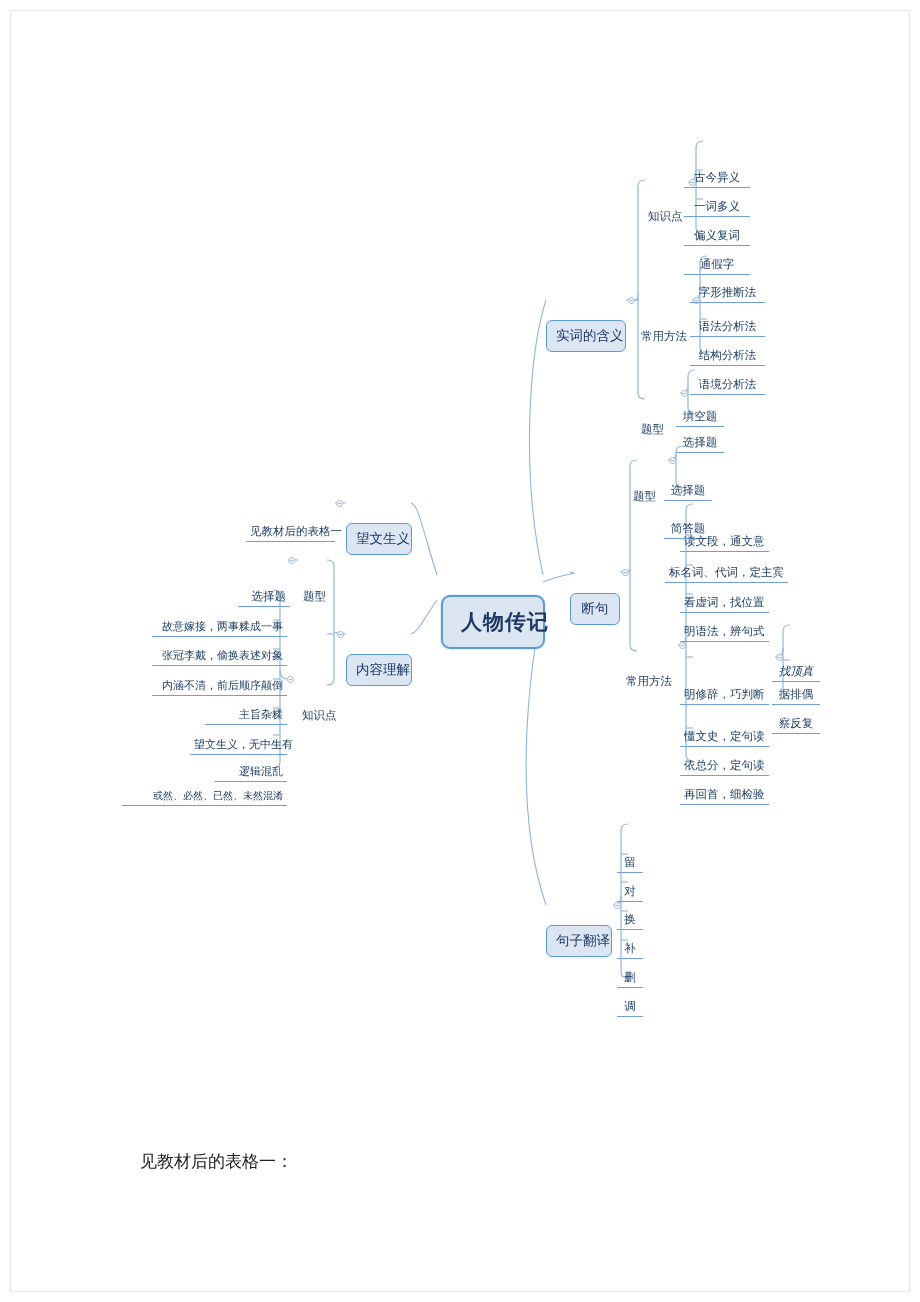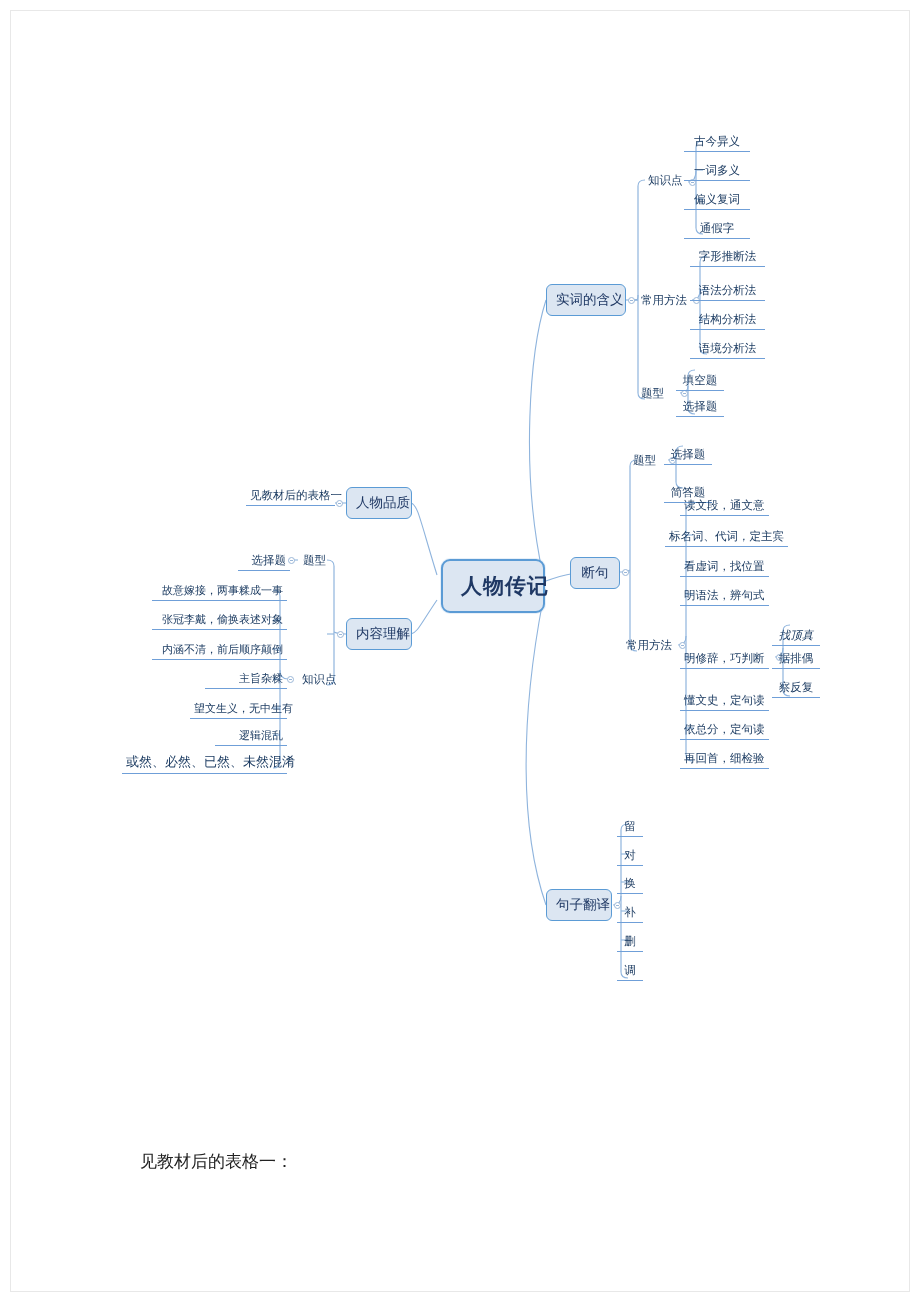--- a/index.html
+++ b/index.html
@@ -31,20 +31,21 @@
     left: 0; top: 0;
     width: 920px; height: 1302px;
     pointer-events: none;
   }
 
   
   .node {
     position: absolute;
     white-space: nowrap;
     color: #1f3864;
+    margin-top: 36px;
   }
 
   
   .root {
     background: #dce6f2;
     border: 2px solid #5b9bd5;
     border-radius: 9px;
     color: #1f3864;
     font-size: 21px;
     font-weight: bold;
@@ -73,21 +74,21 @@
   }
 
   
   .leaf {
     font-size: 11.5px;
     color: #17375e;
     padding: 1px 4px 2px 4px;
     border-bottom: 1.6px solid #6f9fd8;
   }
   .leaf.small { font-size: 11px; }
-  .leaf.tiny  { font-size: 13px; }
+  .leaf.tiny  { font-size: 10px; }
   .leaf.center { text-align: center; }
   .leaf.right  { text-align: right; }
 
   
   .dot {
     position: absolute;
     width: 7px; height: 7px;
     border: 1px solid #9bb7d8;
     border-radius: 50%;
     background: #ffffff;
@@ -268,21 +269,21 @@
 
   <div class="node lvl2" style="left:546px; top:889px; width:66px;">句子翻译</div>
   <div class="dot" style="left:614px; top:902px;"></div>
   <div class="node leaf center" style="left:617px; top:818px; width:26px;">留</div>
   <div class="node leaf center" style="left:617px; top:847px; width:26px;">对</div>
   <div class="node leaf center" style="left:617px; top:875px; width:26px;">换</div>
   <div class="node leaf center" style="left:617px; top:904px; width:26px;">补</div>
   <div class="node leaf center" style="left:617px; top:933px; width:26px;">删</div>
   <div class="node leaf center" style="left:617px; top:962px; width:26px;">调</div>
 
-  <div class="node lvl2" style="left:346px; top:487px; width:66px;">人物品质</div>
+  <div class="node lvl2" style="left:346px; top:487px; width:66px;">望文生义</div>
   <div class="dot" style="left:336px; top:500px;"></div>
   <div class="node leaf right" style="left:246px; top:487px; width:89px;">见教材后的表格一</div>
 
   <div class="node lvl2" style="left:346px; top:618px; width:66px;">内容理解</div>
   <div class="dot" style="left:337px; top:631px;"></div>
 
   <div class="node lvl3" style="left:300px; top:552px;">题型</div>
   <div class="dot" style="left:288px; top:557px;"></div>
   <div class="node leaf right" style="left:238px; top:552px; width:52px;">选择题</div>
 

